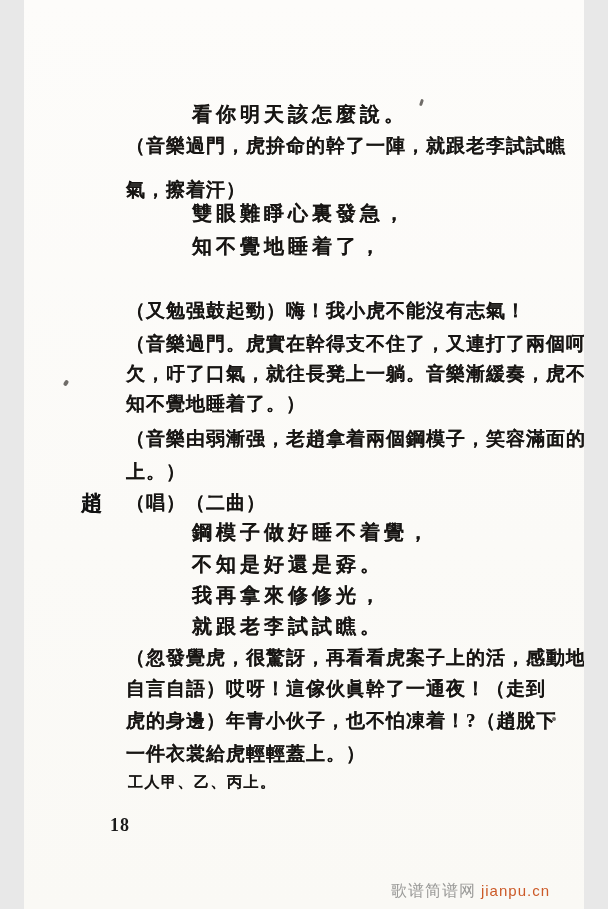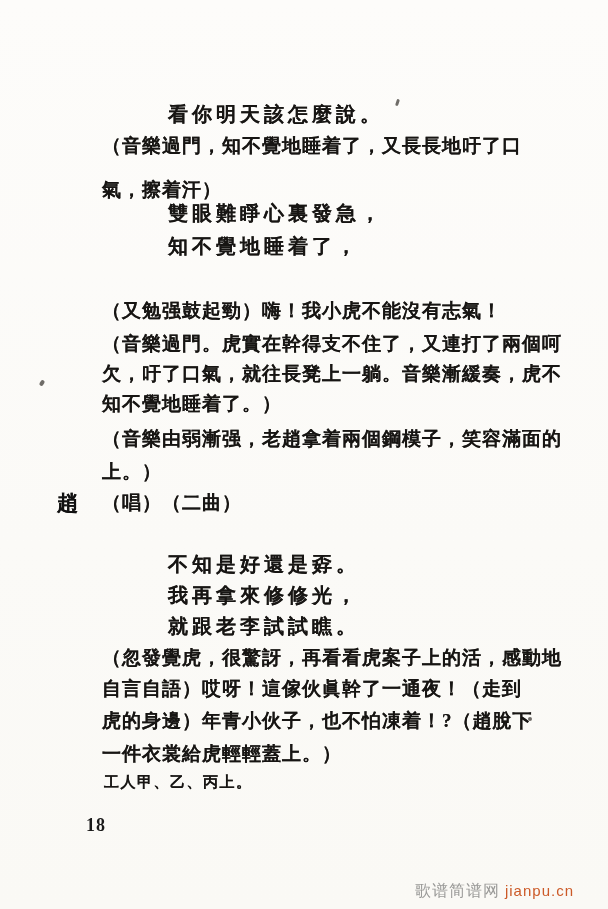--- a/index.html
+++ b/index.html
@@ -3,21 +3,21 @@
 <meta charset="utf-8">
 <style>
   html, body {
     margin: 0;
     padding: 0;
     background: #e8e8e8;
     font-family: "Liberation Serif", "DejaVu Serif", serif;
   }
   .page {
     position: relative;
-    width: 608px;
+    width: 560px;
     height: 909px;
     margin: 0 auto;
     background: linear-gradient(180deg, #fdfcfa 0%, #fbfaf7 60%, #faf9f5 100%);
     overflow: hidden;
     color: #151515;
   }
   .line {
     position: absolute;
     white-space: nowrap;
     font-weight: bold;
@@ -78,36 +78,37 @@
   .speck-b { left: 40px;  top: 380px; width: 4px; height: 6px; transform: rotate(35deg); border-radius: 2px; }
   .speck-c { left: 528px; top: 717px; width: 4px; height: 4px; }
 </style>
 </head>
 <body>
 
 <div class="page">
 
   <div class="line verse" style="top:101px">看你明天該怎麼說。</div>
 
-  <div class="line para" style="top:133px">（音樂過門，知不覺地睡着了，又長長地吁了口</div>
+  <div class="line para" style="top:133px">（音樂過門，虎拚命的幹了一陣，就跟老李試試瞧</div>
   <div class="line para" style="top:177px">氣，擦着汗）</div>
 
   <div class="line verse" style="top:200px">雙眼難睜心裏發急，</div>
   <div class="line verse" style="top:233px">知不覺地睡着了，</div>
 
   <div class="line para" style="top:298px">（又勉强鼓起勁）嗨！我小虎不能沒有志氣！</div>
   <div class="line para" style="top:331px">（音樂過門。虎實在幹得支不住了，又連打了兩個呵</div>
   <div class="line para" style="top:361px">欠，吁了口氣，就往長凳上一躺。音樂漸緩奏，虎不</div>
   <div class="line para" style="top:391px">知不覺地睡着了。）</div>
   <div class="line para" style="top:426px">（音樂由弱漸强，老趙拿着兩個鋼模子，笑容滿面的</div>
   <div class="line para" style="top:459px">上。）</div>
 
   <div class="speaker">趙</div>
   <div class="line para" style="top:490px">（唱）（二曲）</div>
 
+  <div class="line verse" style="top:519px">鋼模子做好睡不着覺，</div>
   <div class="line verse" style="top:551px">不知是好還是孬。</div>
   <div class="line verse" style="top:582px">我再拿來修修光，</div>
   <div class="line verse" style="top:613px">就跟老李試試瞧。</div>
 
   <div class="line para" style="top:645px">（忽發覺虎，很驚訝，再看看虎案子上的活，感動地</div>
   <div class="line para" style="top:676px">自言自語）哎呀！這傢伙眞幹了一通夜！（走到</div>
   <div class="line para" style="top:708px">虎的身邊）年青小伙子，也不怕凍着！?（趙脫下</div>
   <div class="line para" style="top:741px">一件衣裳給虎輕輕蓋上。）</div>
 
   <div class="line small-direction" style="top:773px">工人甲、乙、丙上。</div>

